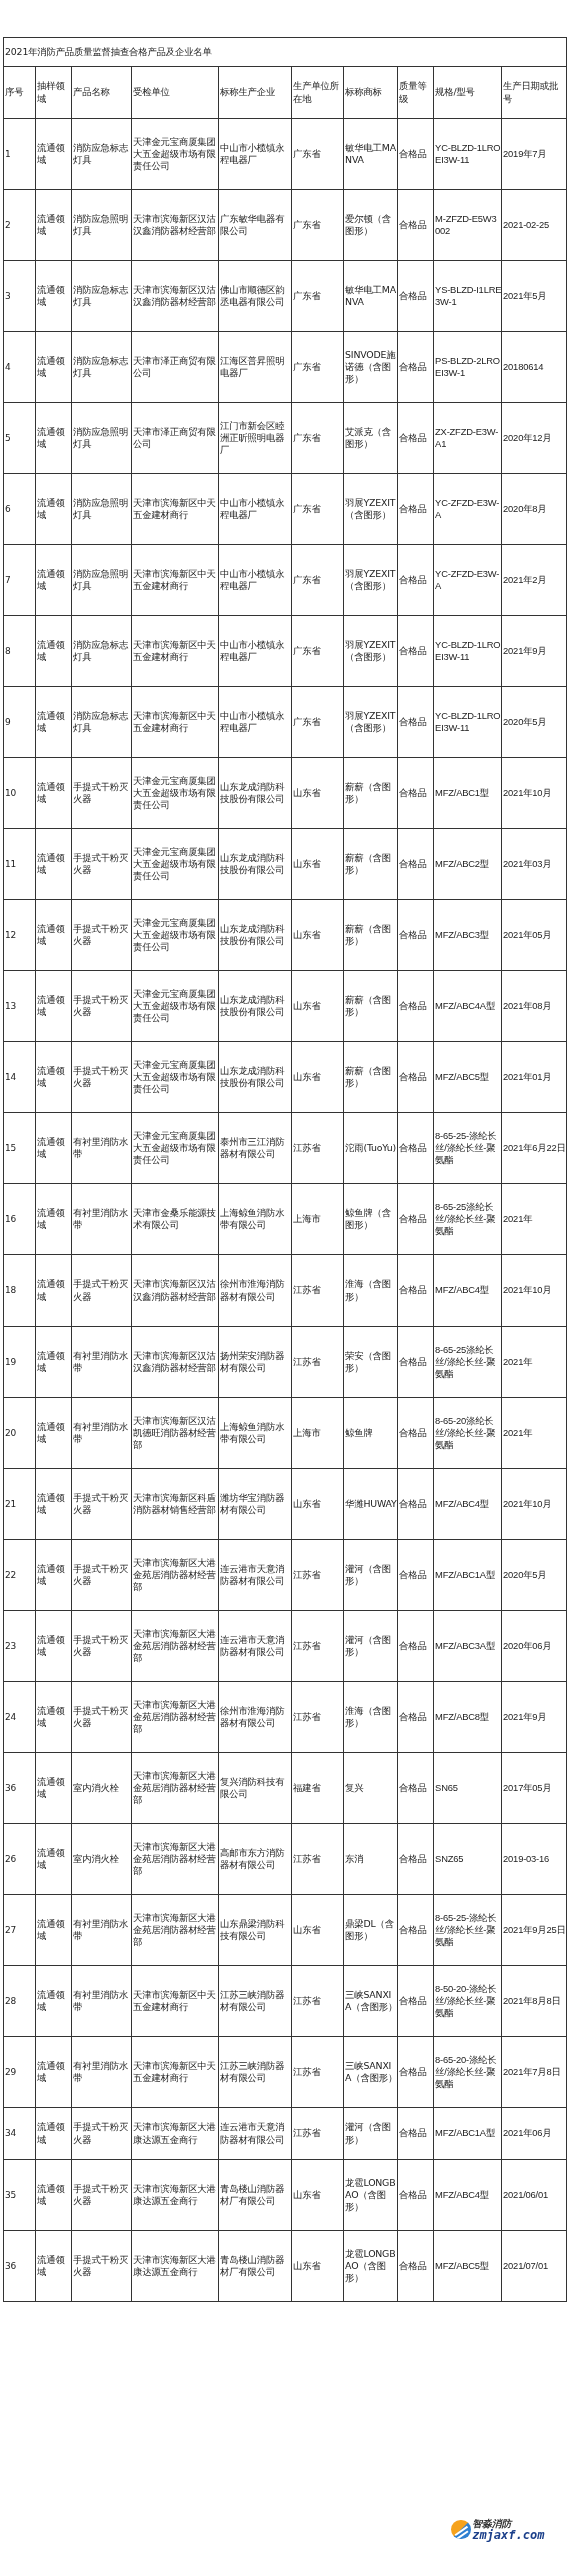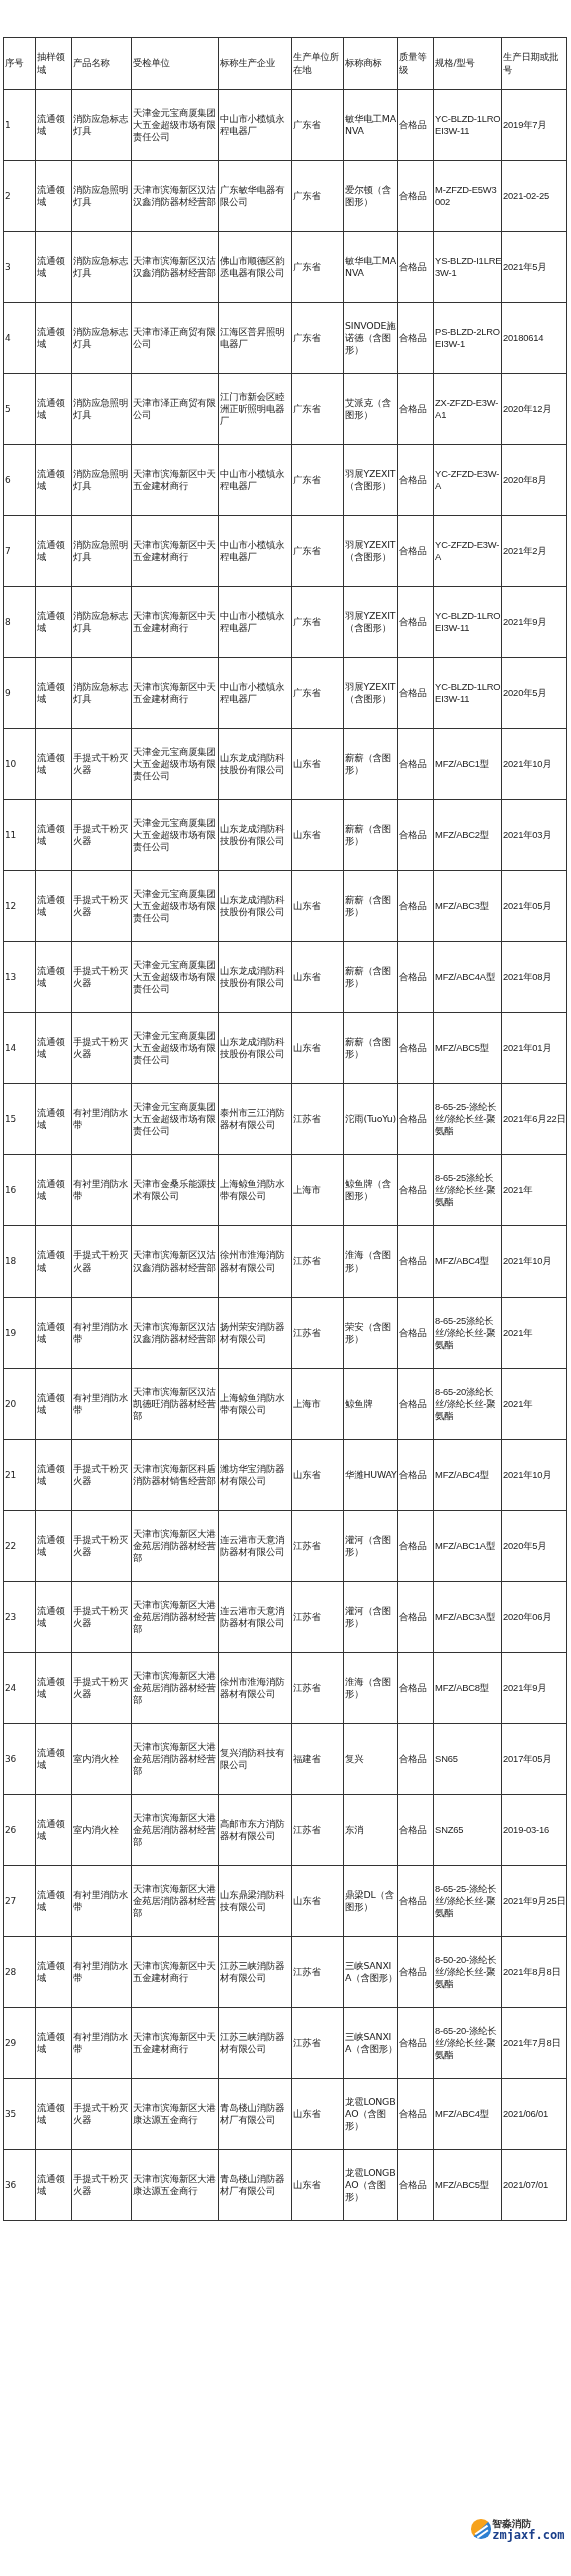--- a/index.html
+++ b/index.html
@@ -15,22 +15,23 @@
     word-break: break-all; overflow: hidden; letter-spacing: -0.2px;
   }
   tr.title td { height: 28px; font-size: 9.4px; }
   tr.head td { height: 51px; }
   tr.r-tall td { height: 70px; }
   tr.r-short td { height: 51px; }
   tr.r-18 td { height: 71px; }
   td.num { font-size: 9px; }
   td.spec, td.date { font-family: "Liberation Sans", "DejaVu Sans", sans-serif; font-size: 9.4px; }
   .watermark {
-    position: absolute; left: 471px; top: 2519px; display: flex; 
+    position: absolute; left: 451px; top: 2519px; display: flex; align-items: center;
     pointer-events: none;
+    font-style: italic;
   }
   .wm-logo { width: 19.6px; height: 19.6px; border-radius: 50%; position: relative; overflow: hidden;
     background: linear-gradient(135deg, #f6a21c 0%, #f6a21c 48%, #2d7fd1 52%, #2d7fd1 100%); }
   .wm-logo::before { content: ""; position: absolute; left: 3.3px; top: 9.8px; width: 14.7px; height: 2.4px;
     background: #fff; transform: rotate(-35deg); }
   .wm-logo::after { content: ""; position: absolute; left: 4.9px; top: 14px; width: 13px; height: 1.6px;
     background: #fff; transform: rotate(-35deg); }
   .wm-text { margin-left: 1.6px; display: flex; flex-direction: column; line-height: 10.6px; }
   .wm-cn { font-size: 9.8px; font-weight: bold; color: #333; background: rgba(255,255,255,0.7); }
   .wm-url { font-family: "DejaVu Sans Mono", monospace; font-size: 12px; font-weight: bold; color: #1b3f8a; }
@@ -45,20 +46,23 @@
       <col style="width:60px">
       <col style="width:87px">
       <col style="width:73px">
     <col style="width:52px">
       <col style="width:54px">
       <col style="width:36px">
       <col style="width:68px">
       <col style="width:65px">
   </colgroup>
   <tbody id="tbody">
+    <tr class="title">
+      <td colspan="10">2021年消防产品质量监督抽查合格产品及企业名单</td>
+    </tr>
     <tr class="head">
       <td>序号</td>
       <td>抽样领域</td>
       <td>产品名称</td>
       <td>受检单位</td>
       <td>标称生产企业</td>
       <td>生产单位所在地</td>
       <td>标称商标</td>
       <td>质量等级</td>
       <td>规格/型号</td>
@@ -393,20 +397,32 @@
         <td>流通领域</td>
         <td>有衬里消防水带</td>
         <td>天津市滨海新区中天五金建材商行</td>
         <td>江苏三峡消防器材有限公司</td>
         <td>江苏省</td>
         <td>三峡SANXIA（含图形）</td>
         <td>合格品</td>
         <td class="spec">8-65-20-涤纶长丝/涤纶长丝-聚氨酯</td>
         <td class="date">2021年7月8日</td>
       </tr>
+      <tr class="r-short">
+        <td class="num">34</td>
+        <td>流通领域</td>
+        <td>手提式干粉灭火器</td>
+        <td>天津市滨海新区大港康达源五金商行</td>
+        <td>连云港市天意消防器材有限公司</td>
+        <td>江苏省</td>
+        <td>灌河（含图形）</td>
+        <td>合格品</td>
+        <td class="spec">MFZ/ABC1A型</td>
+        <td class="date">2021年06月</td>
+      </tr>
       <tr class="r-tall">
         <td class="num">35</td>
         <td>流通领域</td>
         <td>手提式干粉灭火器</td>
         <td>天津市滨海新区大港康达源五金商行</td>
         <td>青岛楼山消防器材厂有限公司</td>
         <td>山东省</td>
         <td>龙雹LONGBAO（含图形）</td>
         <td>合格品</td>
         <td class="spec">MFZ/ABC4型</td>

